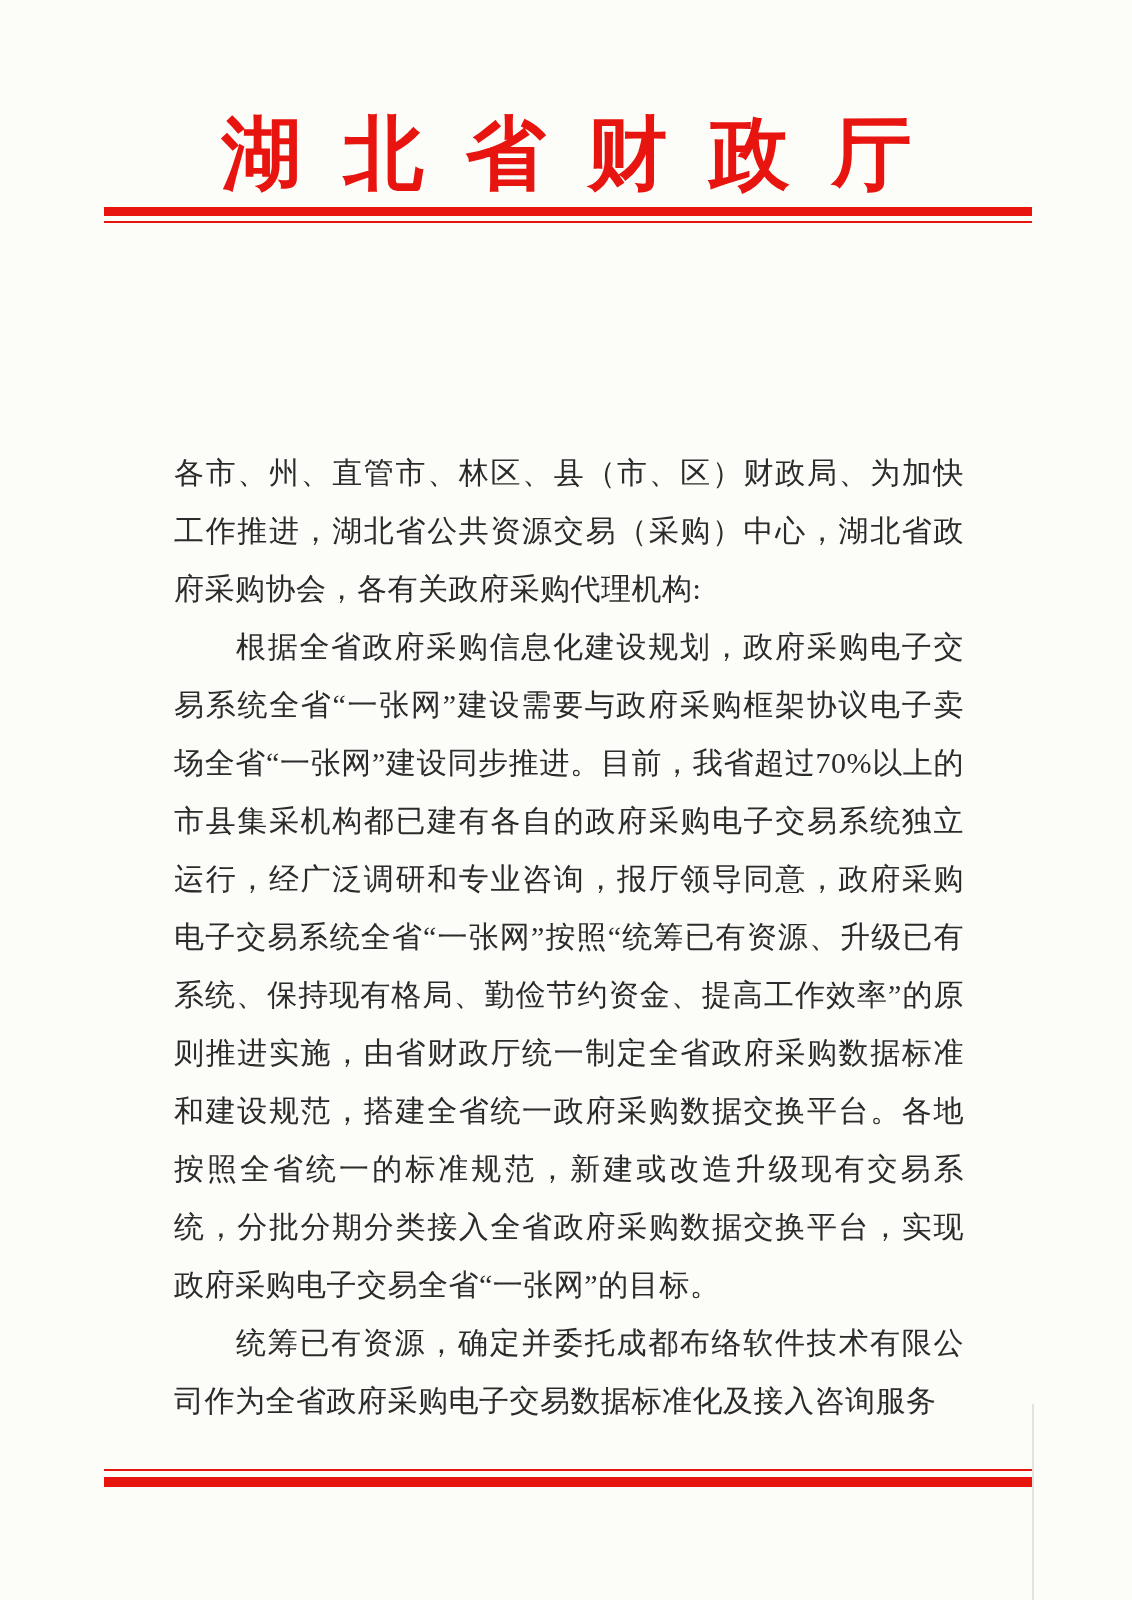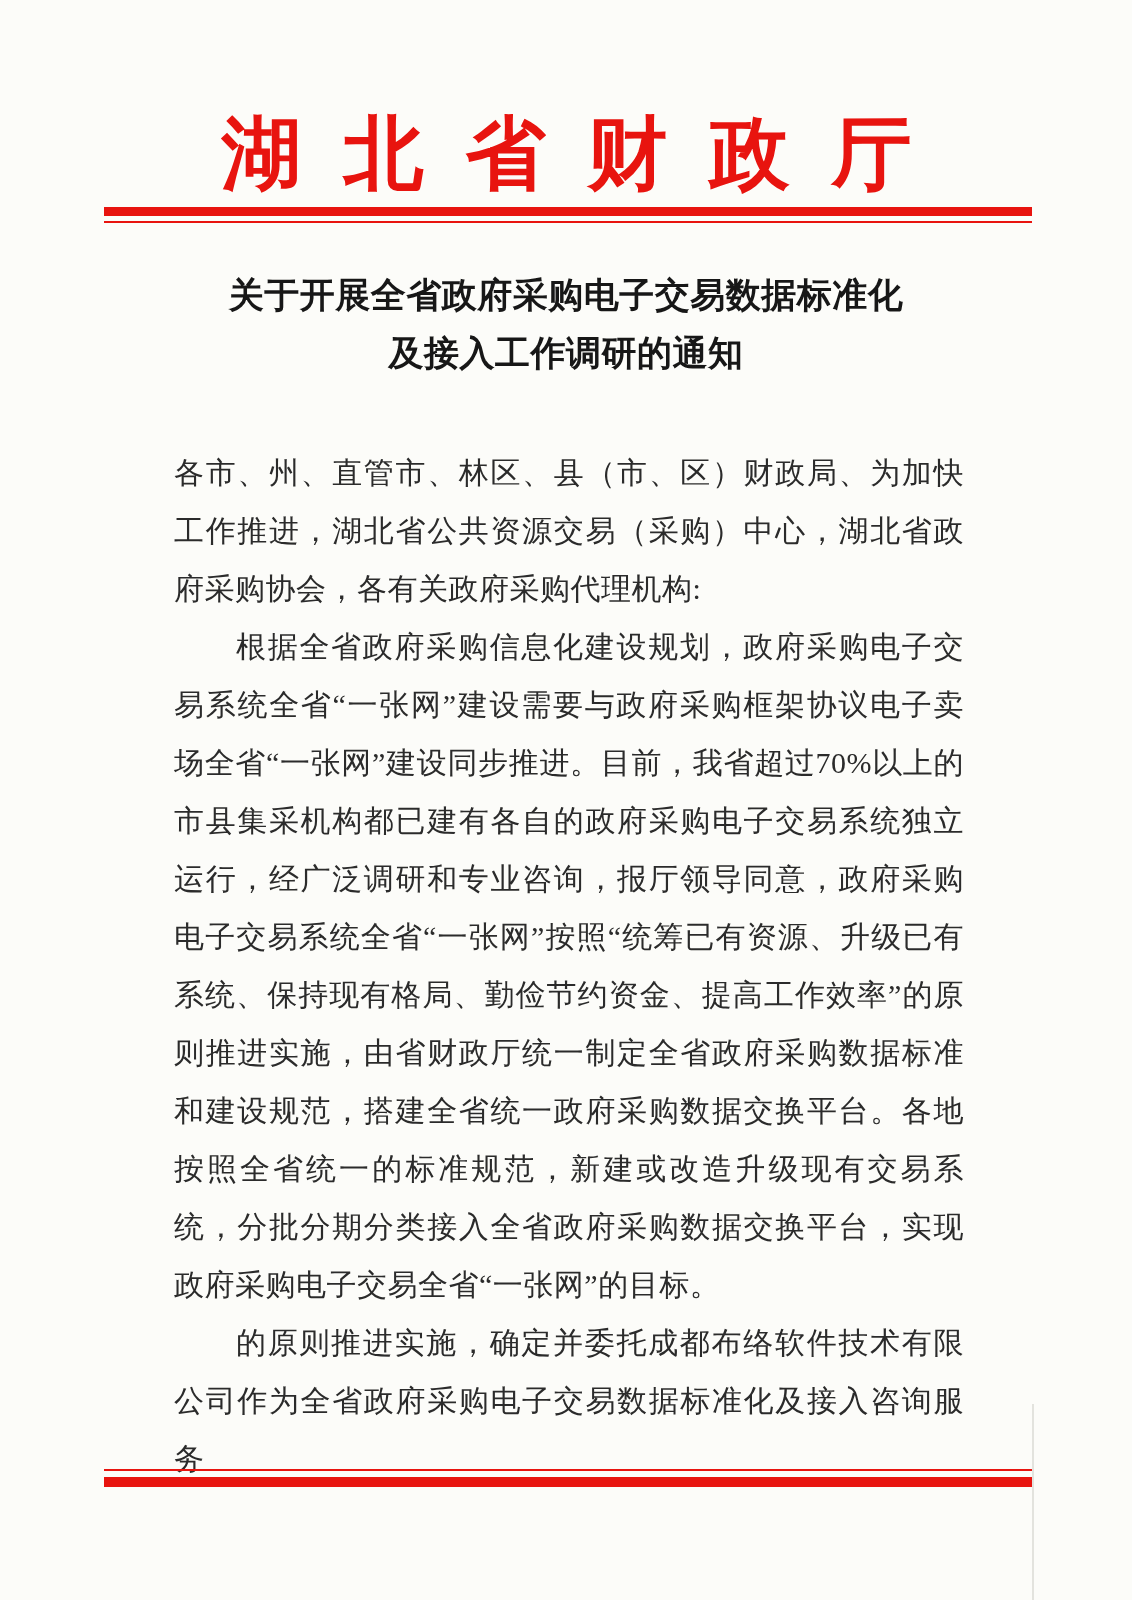--- a/index.html
+++ b/index.html
@@ -92,29 +92,25 @@
 </head>
 <body>
 
 <div class="page">
 
   <div class="agency">湖北省财政厅</div>
 
   <div class="rule rule-top-thick"></div>
   <div class="rule rule-top-thin"></div>
 
-  <div class="doc-title">
-    <div>关于开展全省政府采购电子交易数据标准化</div>
-    <div>及接入工作调研的通知</div>
-  </div>
 
   <div class="doc-body">
     <p>各市、州、直管市、林区、县（市、区）财政局、为加快工作推进，湖北省公共资源交易（采购）中心，湖北省政府采购协会，各有关政府采购代理机构:</p>
     <p class="indent">根据全省政府采购信息化建设规划，政府采购电子交易系统全省“一张网”建设需要与政府采购框架协议电子卖场全省“一张网”建设同步推进。目前，我省超过70%以上的市县集采机构都已建有各自的政府采购电子交易系统独立运行，经广泛调研和专业咨询，报厅领导同意，政府采购电子交易系统全省“一张网”按照“统筹已有资源、升级已有系统、保持现有格局、勤俭节约资金、提高工作效率”的原则推进实施，由省财政厅统一制定全省政府采购数据标准和建设规范，搭建全省统一政府采购数据交换平台。各地按照全省统一的标准规范，新建或改造升级现有交易系统，分批分期分类接入全省政府采购数据交换平台，实现政府采购电子交易全省“一张网”的目标。</p>
-    <p class="indent">的原则推进实施，确定并委托成都布络软件技术有限公司作为全省政府采购电子交易数据标准化及接入咨询服务</p>
+    <p class="indent">统筹已有资源，确定并委托成都布络软件技术有限公司作为全省政府采购电子交易数据标准化及接入咨询服务</p>
   </div>
 
   <div class="rule rule-bottom-thin"></div>
   <div class="rule rule-bottom-thick"></div>
 
   <div class="scan-artifact"></div>
 
 </div>
 
 </body></html>

